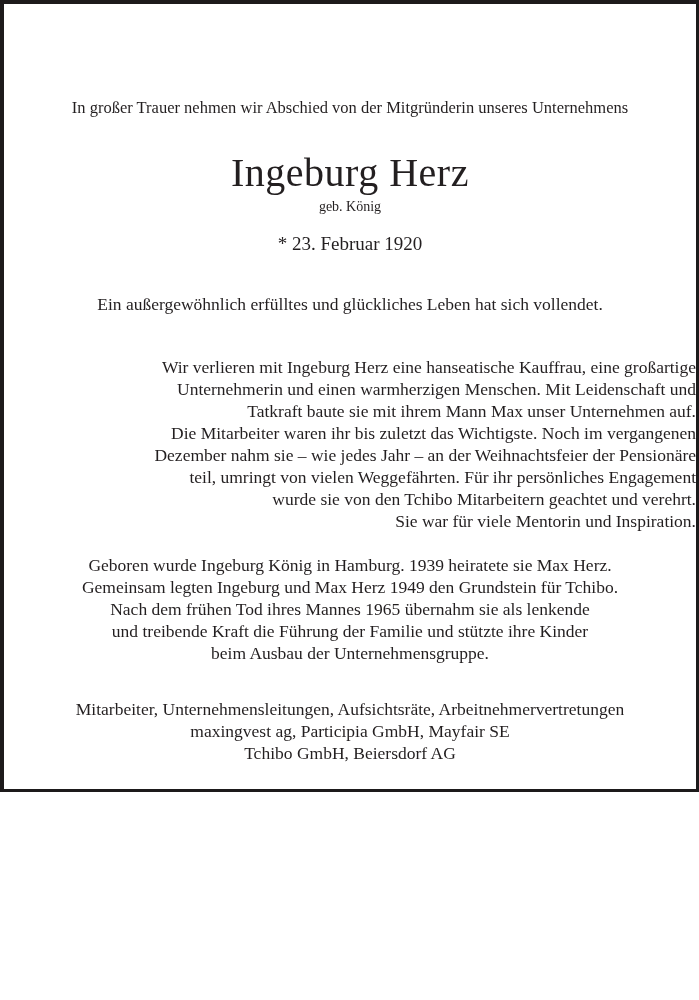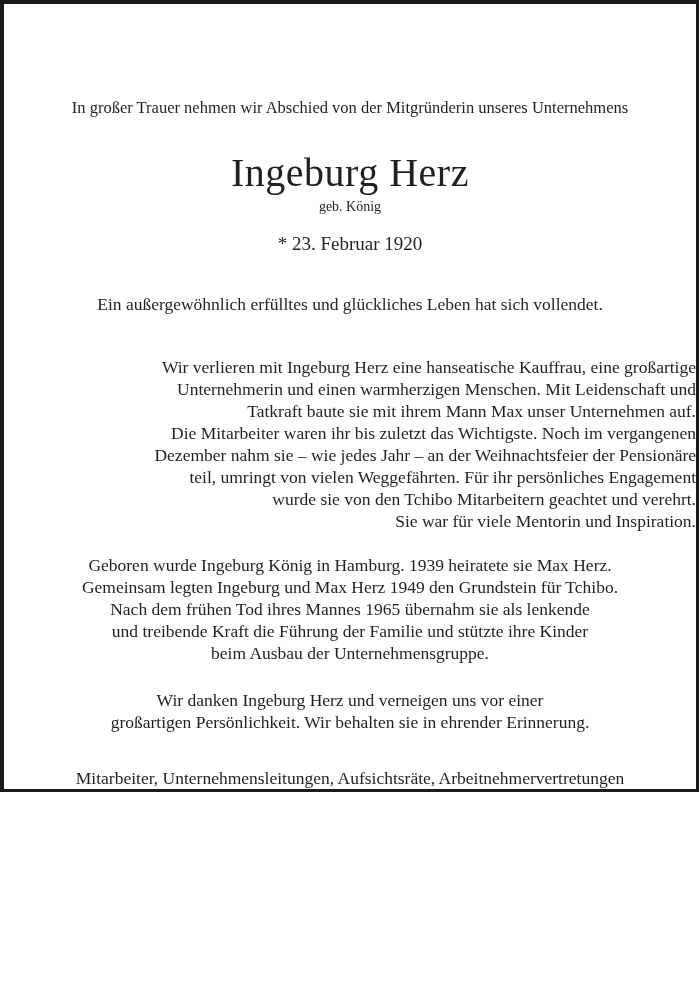--- a/index.html
+++ b/index.html
@@ -88,21 +88,19 @@
 teil, umringt von vielen Weggefährten. Für ihr persönliches Engagement
 wurde sie von den Tchibo Mitarbeitern geachtet und verehrt.
 Sie war für viele Mentorin und Inspiration.</p>
 
   <p class="para biography">Geboren wurde Ingeburg König in Hamburg. 1939 heiratete sie Max Herz.
 Gemeinsam legten Ingeburg und Max Herz 1949 den Grundstein für Tchibo.
 Nach dem frühen Tod ihres Mannes 1965 übernahm sie als lenkende
 und treibende Kraft die Führung der Familie und stützte ihre Kinder
 beim Ausbau der Unternehmensgruppe.</p>
 
-  <p class="para thanks">Wir danken Ingeburg Herz und verneigen uns vor einer
-großartigen Persönlichkeit. Wir behalten sie in ehrender Erinnerung.</p>
 
 
   <p class="para signatories">Mitarbeiter, Unternehmensleitungen, Aufsichtsräte, Arbeitnehmervertretungen
 maxingvest ag, Participia GmbH, Mayfair SE
 Tchibo GmbH, Beiersdorf AG</p>
 
 </div>
 
 </body></html>

